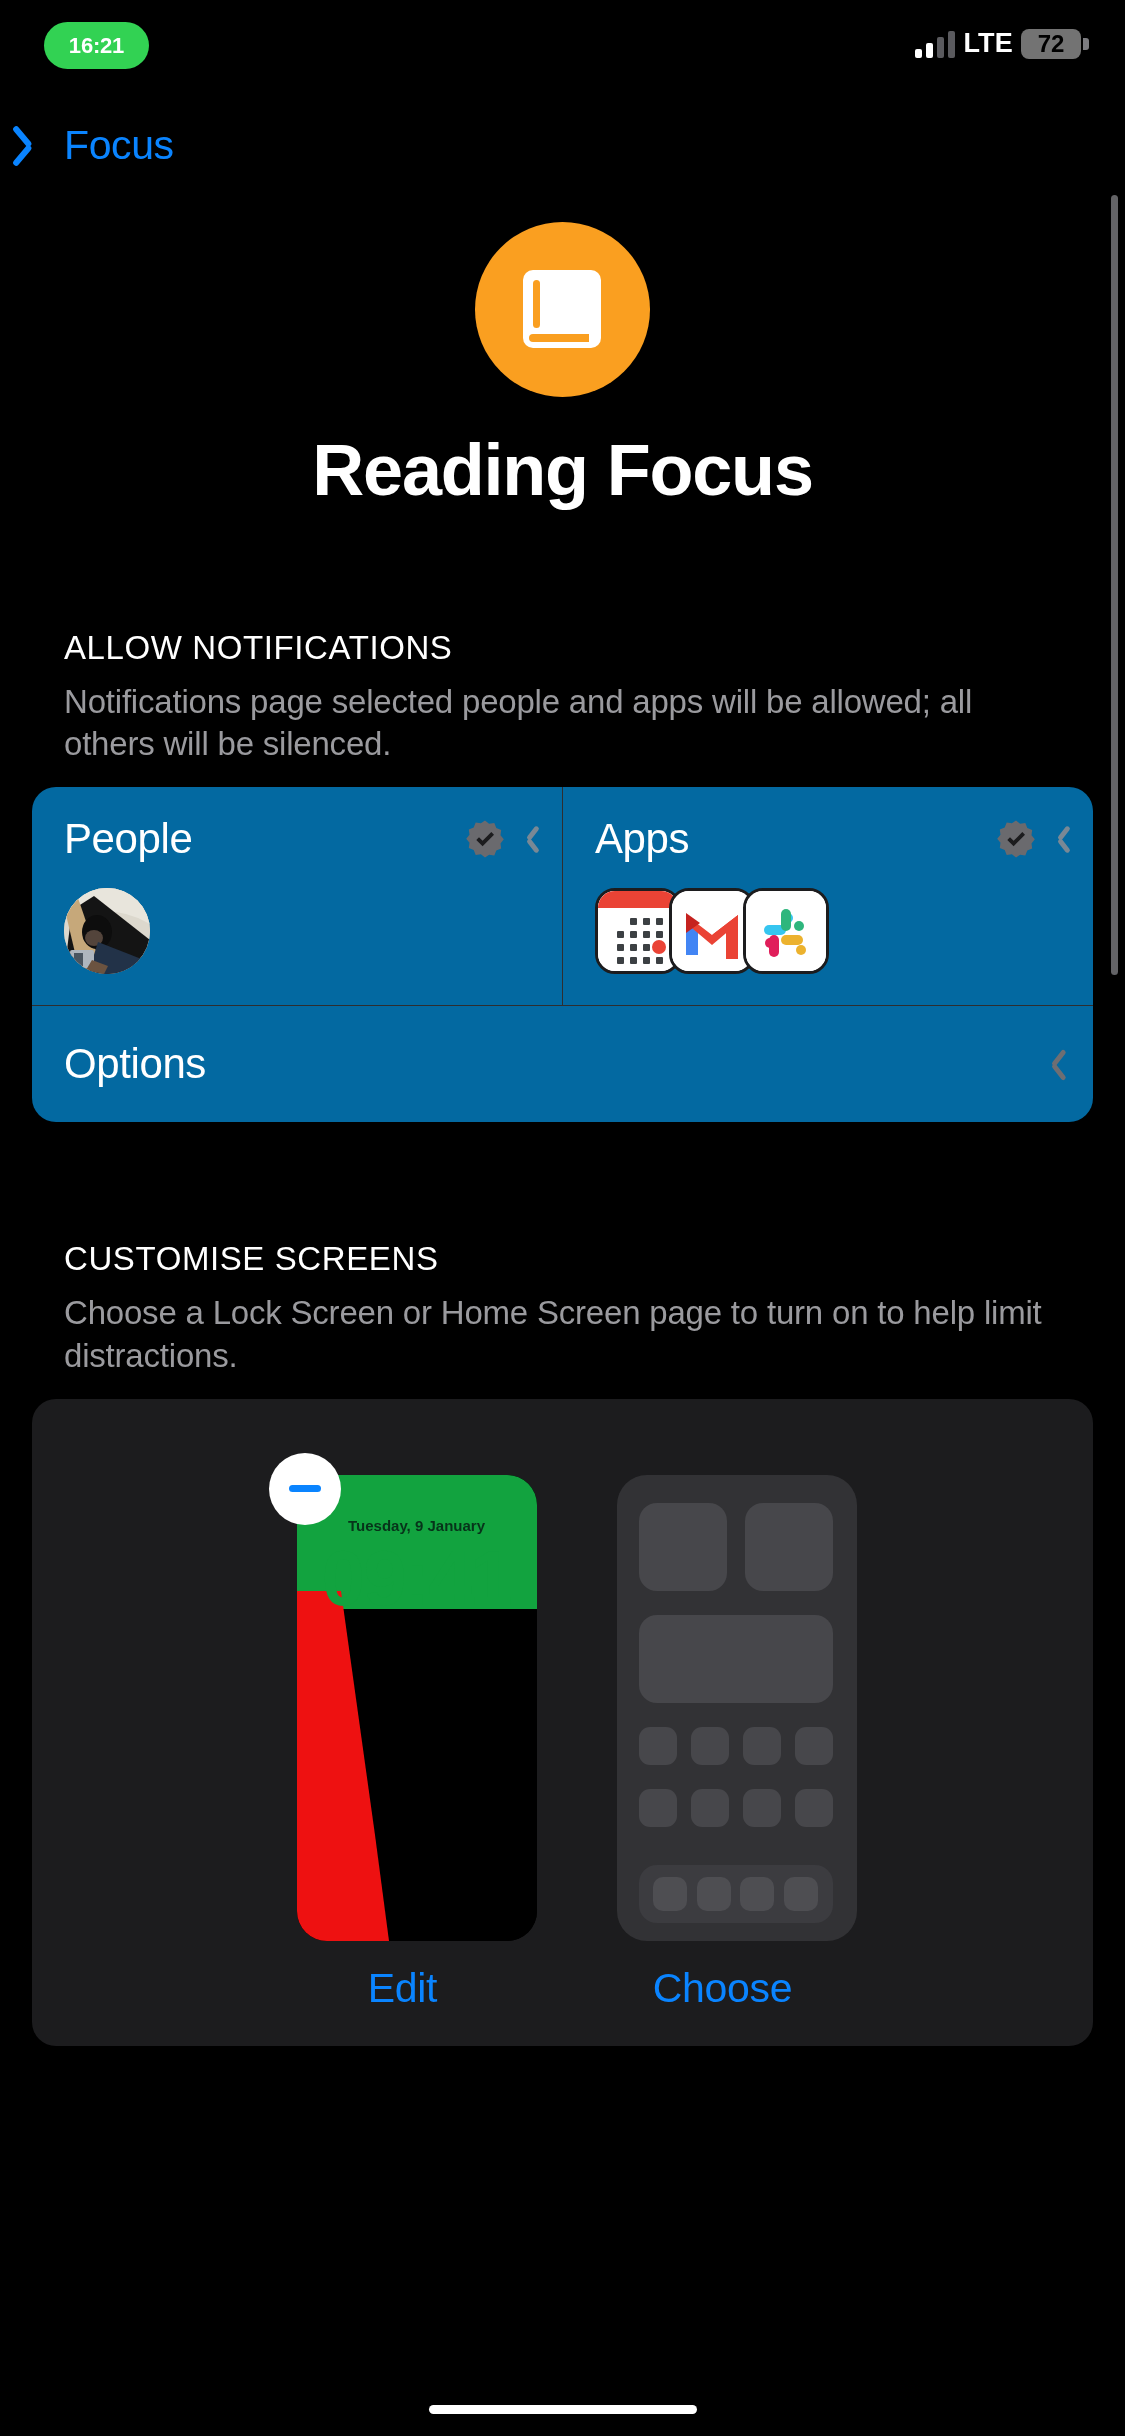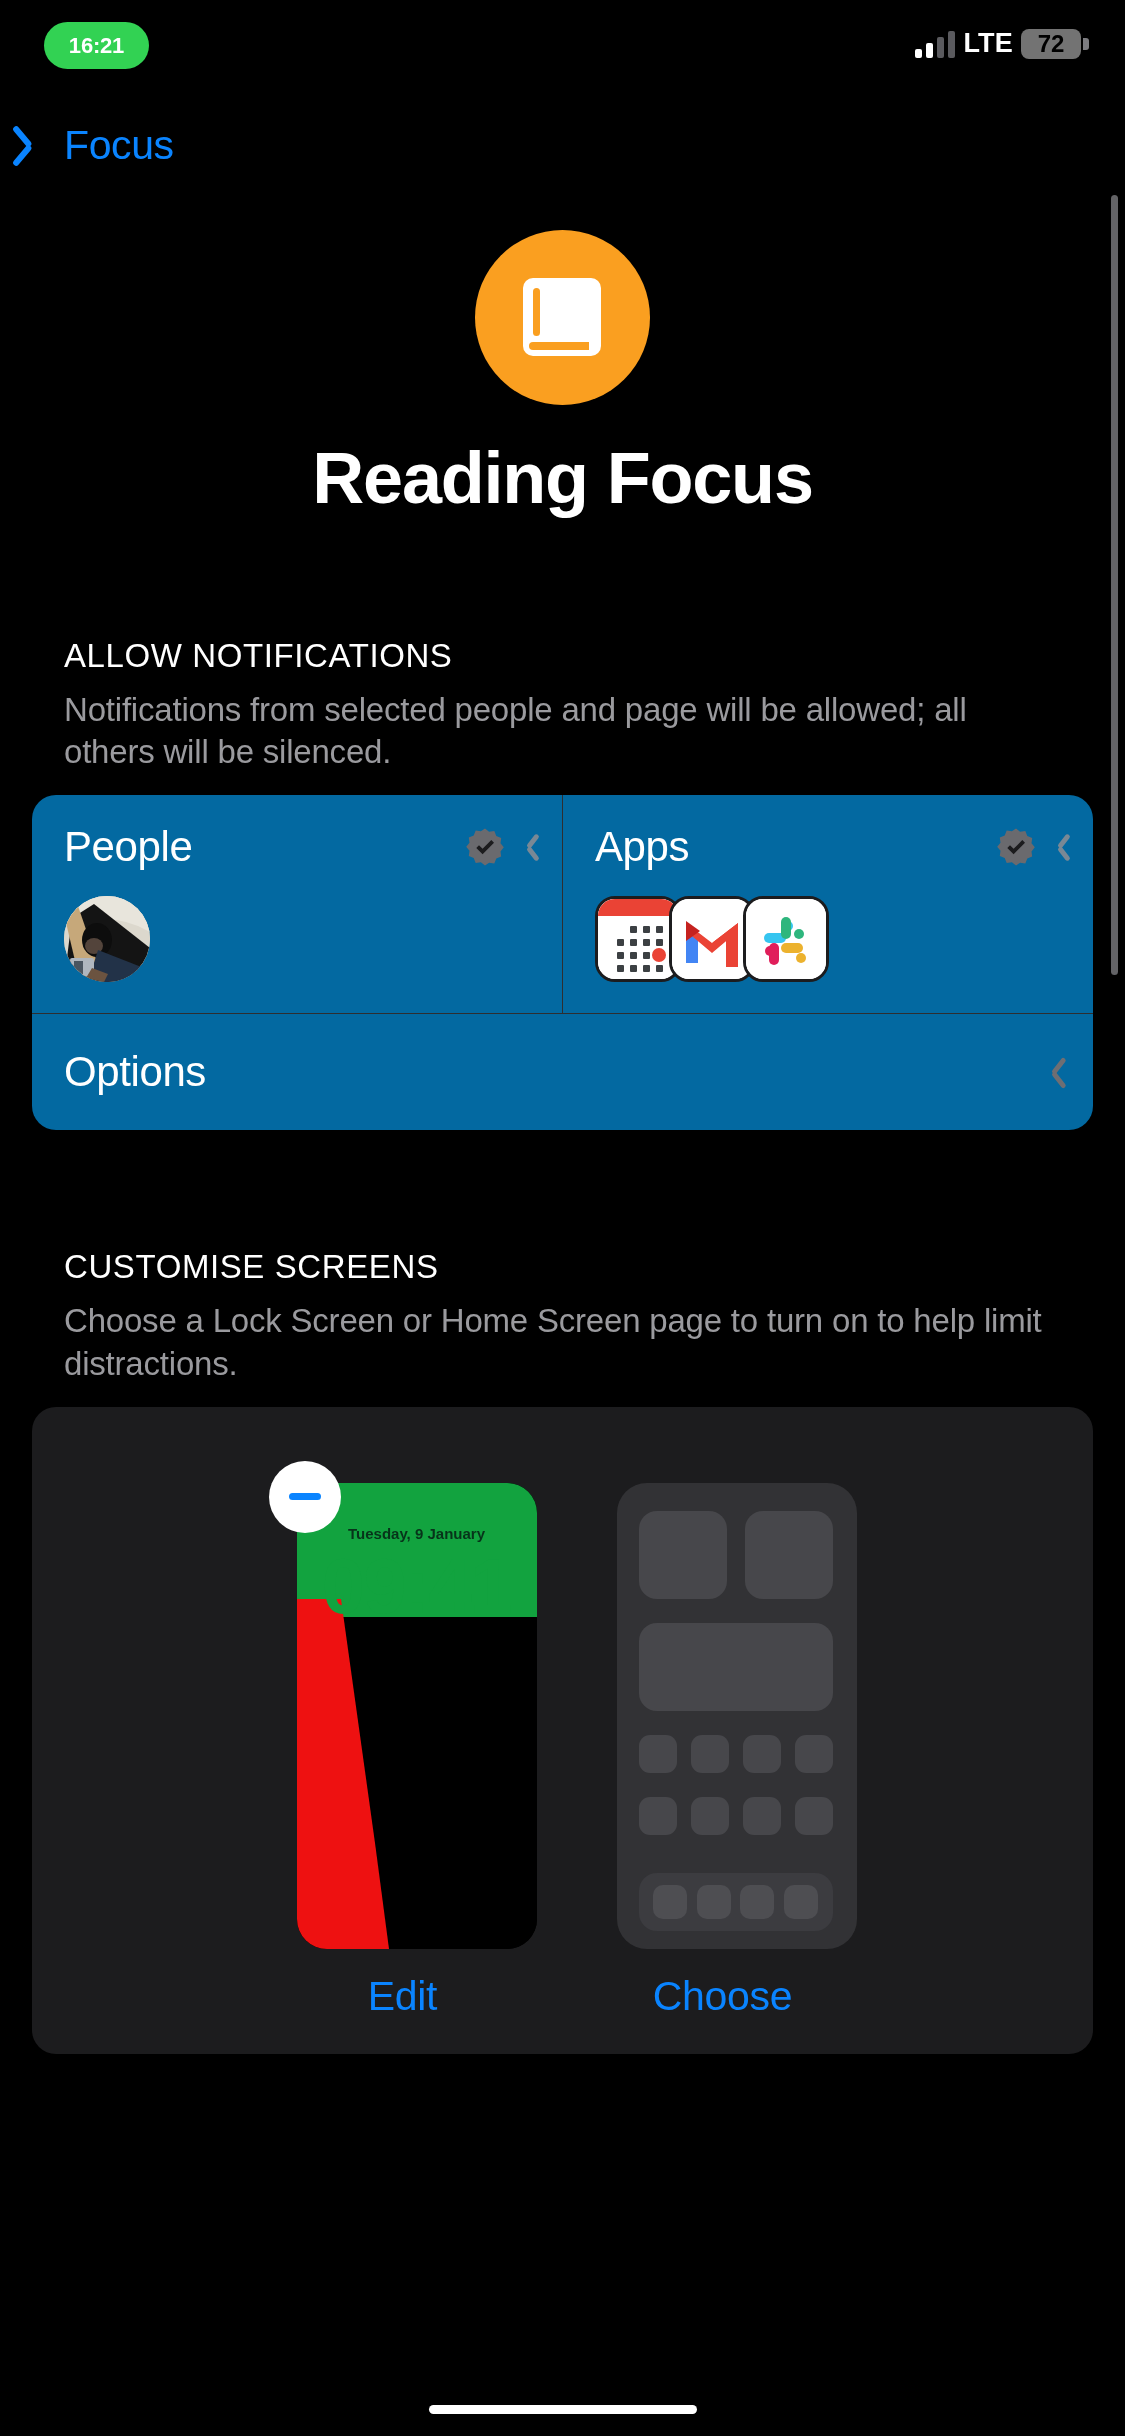--- a/index.html
+++ b/index.html
@@ -61,21 +61,21 @@
   }
   .chev-back::before, .chev-back::after{
     content:""; position:absolute; left:4px; width:6px; height:25px;
     background:#0A84FF; border-radius:3px;
   }
   .chev-back::before{ top:0; transform:rotate(-40deg); transform-origin:bottom left;}
   .chev-back::after{ top:21px; transform:rotate(40deg); transform-origin:top left;}
   .back-label{ color:#0A84FF; font-size:41px; letter-spacing:-0.4px; }
 
   
-  .content{ position:absolute; top:185px; left:0; width:1125px; }
+  .content{ position:absolute; top:177px; left:0; width:1125px; }
 
   
   .hero{ text-align:center; padding-top:45px; }
   .hero-icon{
     width:175px; height:175px; border-radius:50%;
     background:#FA9F20; margin:0 auto;
     display:flex; align-items:center; justify-content:center;
   }
   .book-glyph{ width:88px; height:92px; }
   .hero-title{
@@ -261,21 +261,21 @@
         <path fill="#ffffff" d="M14 6 h58 a10 10 0 0 1 10 10 v58 a10 10 0 0 1 -10 10 h-58 a10 10 0 0 1 -10 -10 v-58 a10 10 0 0 1 10 -10 z"></path>
         <rect x="14" y="16" width="7" height="48" rx="3.5" fill="#FA9F20"></rect>
         <path fill="#FA9F20" d="M14 70 h56 a0 0 0 0 1 0 0 v8 a0 0 0 0 1 0 0 h-56 a4 4 0 0 1 0 -8 z"></path>
       </svg>
     </div>
     <div class="hero-title">Reading Focus</div>
   </div>
 
   <div class="sec-head">
     <div class="sec-title">ALLOW NOTIFICATIONS</div>
-    <div class="sec-desc">Notifications from selected people and page will be allowed; all others will be silenced.</div>
+    <div class="sec-desc">Notifications page selected people and apps will be allowed; all others will be silenced.</div>
   </div>
 
   <div class="card">
     <div class="split">
 
       <div class="split-half">
         <div class="half-top">
           <div class="half-label">People</div>
           <svg class="badge-seal" viewBox="0 0 40 40">
             <path fill="#6A6A6E" d="M20 1.5l4.1 3.3 5.2-.7 2 4.9 4.9 2-.7 5.2 3.3 4.1-3.3 4.1.7 5.2-4.9 2-2 4.9-5.2-.7L20 38.5l-4.1-3.3-5.2.7-2-4.9-4.9-2 .7-5.2L1.2 19.8l3.3-4.1-.7-5.2 4.9-2 2-4.9 5.2.7z"></path>

